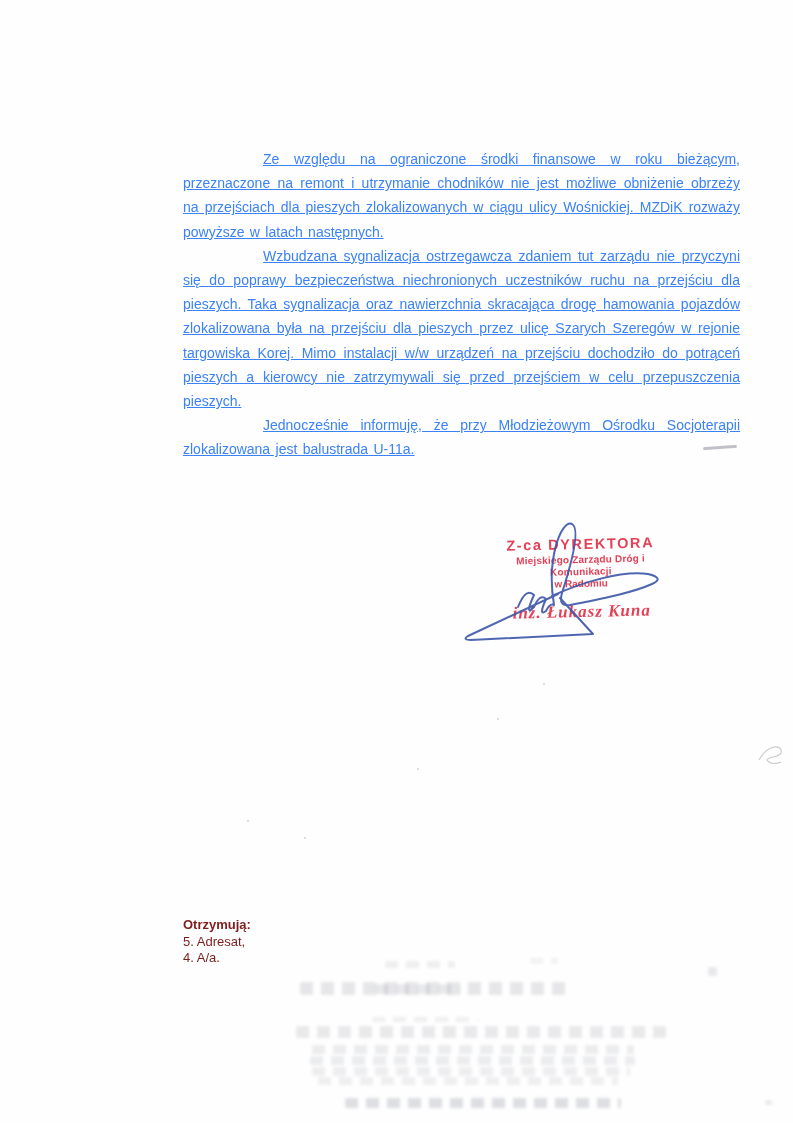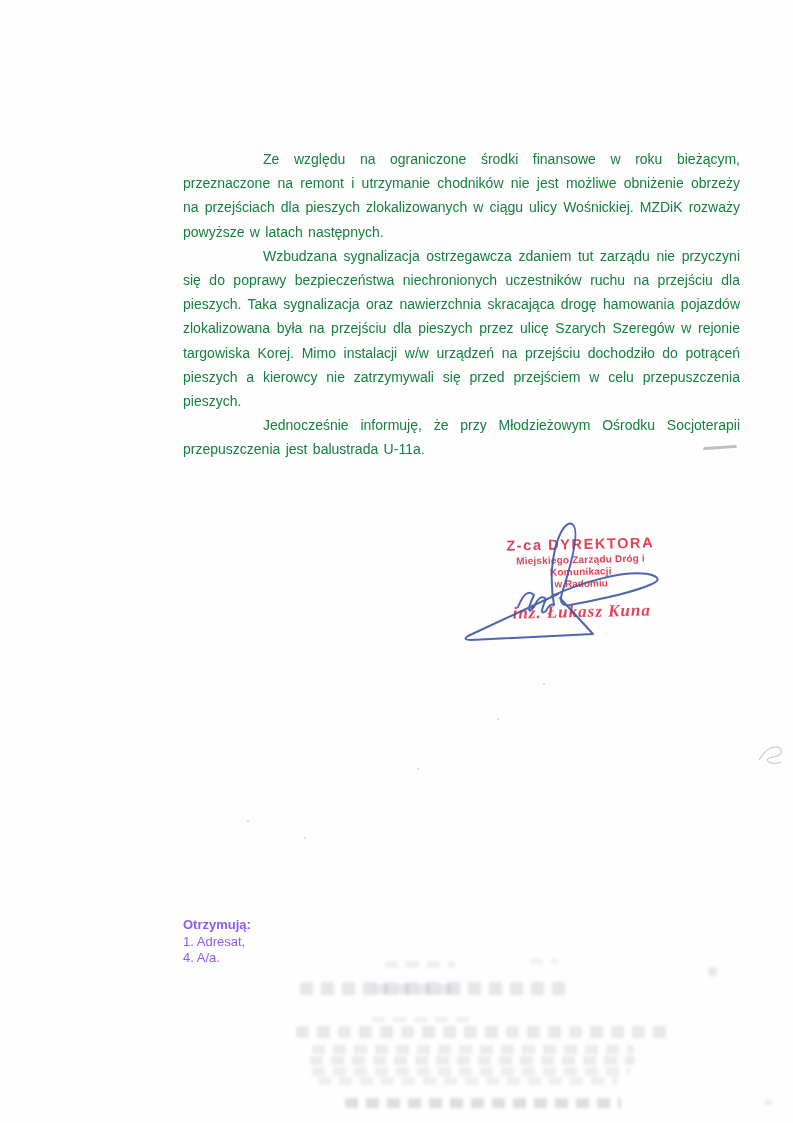--- a/index.html
+++ b/index.html
@@ -7,22 +7,23 @@
     position:relative;
     width:793px;height:1123px;
     margin:0 auto;
     background:#fefefe;
     overflow:hidden;
     font-family:"Liberation Sans","DejaVu Sans",sans-serif;
   }
   
   .letter-body{
     position:absolute;left:183px;top:147px;width:557px;
-    font-size:14px;line-height:24.2px;color:#15803d;
+    font-size:14px;line-height:24.2px;color:#3b82f6;
     text-align:justify;
+    text-decoration:underline;
   }
   .letter-body p{margin:0;text-indent:80px;word-spacing:1.5px;}
   
   .stamp{
     position:absolute;left:486px;top:537px;width:190px;
     text-align:center;color:#e23349;
     transform:rotate(-1.3deg);
     opacity:.93;
     z-index:2;
   }
@@ -32,21 +33,21 @@
   .stamp .s-signer{
     font-family:"Liberation Serif","DejaVu Serif",serif;
     font-style:italic;font-weight:bold;
     font-size:17px;line-height:18px;margin-top:13px;letter-spacing:1px;
   }
   
   .signature-svg{position:absolute;left:450px;top:515px;z-index:3;}
   
   .distribution{
     position:absolute;left:183px;top:917px;
-    font-size:13px;line-height:16.5px;color:#8b5cf6;
+    font-size:13px;line-height:16.5px;color:#7f1d1d;
   }
   .distribution .d-head{font-weight:bold;}
   
   .ghost{
     position:absolute;
     background-image:repeating-linear-gradient(90deg,
       rgba(108,112,126,1) 0px, rgba(108,112,126,1) 13px,
       rgba(108,112,126,0) 13px, rgba(108,112,126,0) 21px);
     filter:blur(1.6px);
     border-radius:2px;
@@ -60,21 +61,21 @@
   .pencil-squiggle{position:absolute;left:753px;top:738px;}
 </style>
 </head>
 <body>
 
 <div class="page">
 
   <div class="letter-body">
     <p>Ze względu na ograniczone środki finansowe w roku bieżącym, przeznaczone na remont i utrzymanie chodników nie jest możliwe obniżenie obrzeży na przejściach dla pieszych zlokalizowanych w ciągu ulicy Wośnickiej. MZDiK rozważy powyższe w latach następnych.</p>
     <p>Wzbudzana sygnalizacja ostrzegawcza zdaniem tut zarządu nie przyczyni się do poprawy bezpieczeństwa niechronionych uczestników ruchu na przejściu dla pieszych. Taka sygnalizacja oraz nawierzchnia skracająca drogę hamowania pojazdów zlokalizowana była na przejściu dla pieszych przez ulicę Szarych Szeregów w rejonie targowiska Korej. Mimo instalacji w/w urządzeń na przejściu dochodziło do potrąceń pieszych a kierowcy nie zatrzymywali się przed przejściem w celu przepuszczenia pieszych.</p>
-    <p>Jednocześnie informuję, że przy Młodzieżowym Ośrodku Socjoterapii przepuszczenia jest balustrada U-11a.</p>
+    <p>Jednocześnie informuję, że przy Młodzieżowym Ośrodku Socjoterapii zlokalizowana jest balustrada U-11a.</p>
   </div>
 
   <div class="pencil-dash"></div>
 
   <div class="stamp">
     <div class="s-title">Z-ca DYREKTORA</div>
     <div class="s-org1">Miejskiego Zarządu Dróg i Komunikacji</div>
     <div class="s-org2">w Radomiu</div>
     <div class="s-signer">inż. Łukasz Kuna</div>
   </div>
@@ -100,21 +101,21 @@
                L 110 83" stroke="#3b56a7"></path>
     </g>
   </svg>
 
   <svg class="pencil-squiggle" width="34" height="32" viewBox="0 0 34 32">
     <path d="M 6 22 q 6 -10 12 -12 q 8 -3 10 2 q 2 5 -8 7 q -9 2 -4 5 q 5 3 12 0" fill="none" stroke="rgba(125,127,138,.4)" stroke-width="1.2"></path>
   </svg>
 
   <div class="distribution">
     <div class="d-head">Otrzymują:</div>
-    <div>1. Adresat,</div>
+    <div>5. Adresat,</div>
     <div>4. A/a.</div>
   </div>
 
   <div class="ghost" style="left:385px;top:961px;width:70px;height:7px;opacity:.10;"></div>
   <div class="ghost" style="left:530px;top:958px;width:28px;height:6px;opacity:.08;"></div>
   <div class="ghost" style="left:300px;top:982px;width:272px;height:13px;opacity:.16;"></div>
   <div class="ghost" style="left:375px;top:984px;width:85px;height:10px;opacity:.14;"></div>
   <div class="ghost" style="left:708px;top:967px;width:9px;height:9px;opacity:.15;"></div>
   <div class="ghost" style="left:372px;top:1017px;width:106px;height:5px;opacity:.10;"></div>
   <div class="ghost" style="left:296px;top:1026px;width:370px;height:12px;opacity:.14;"></div>

